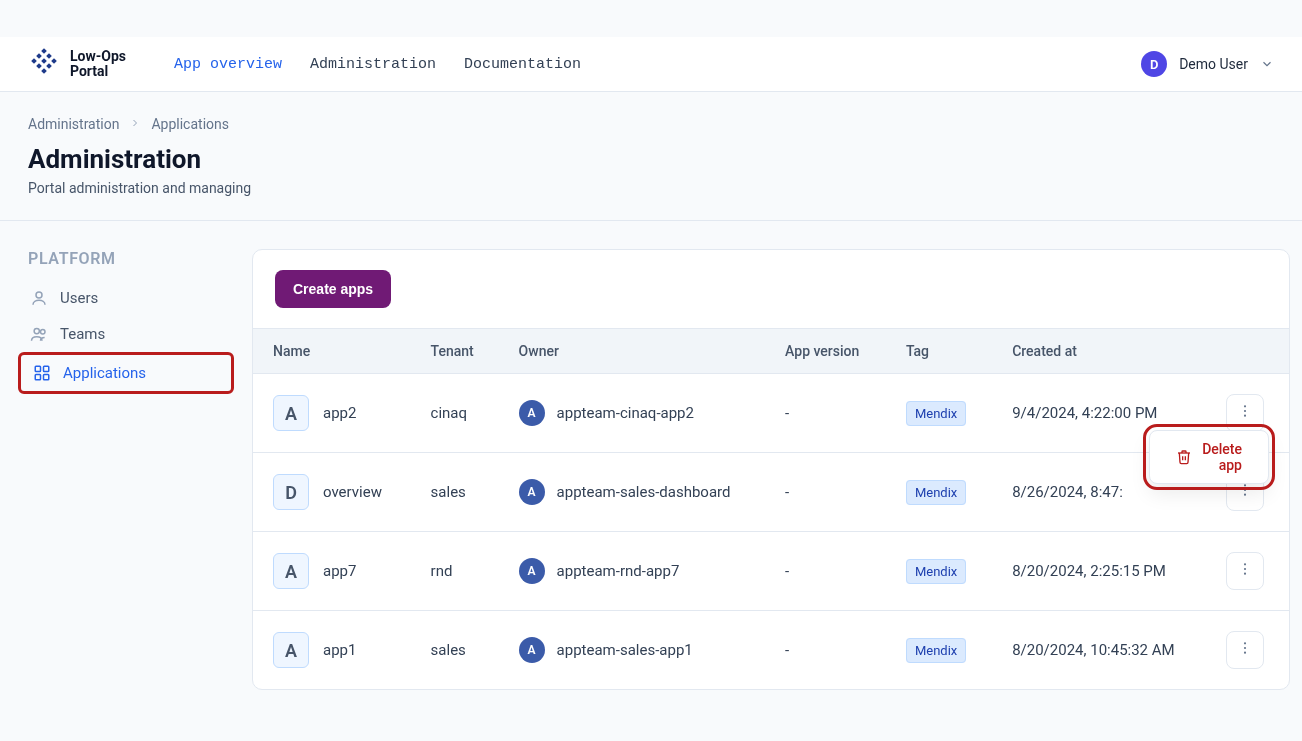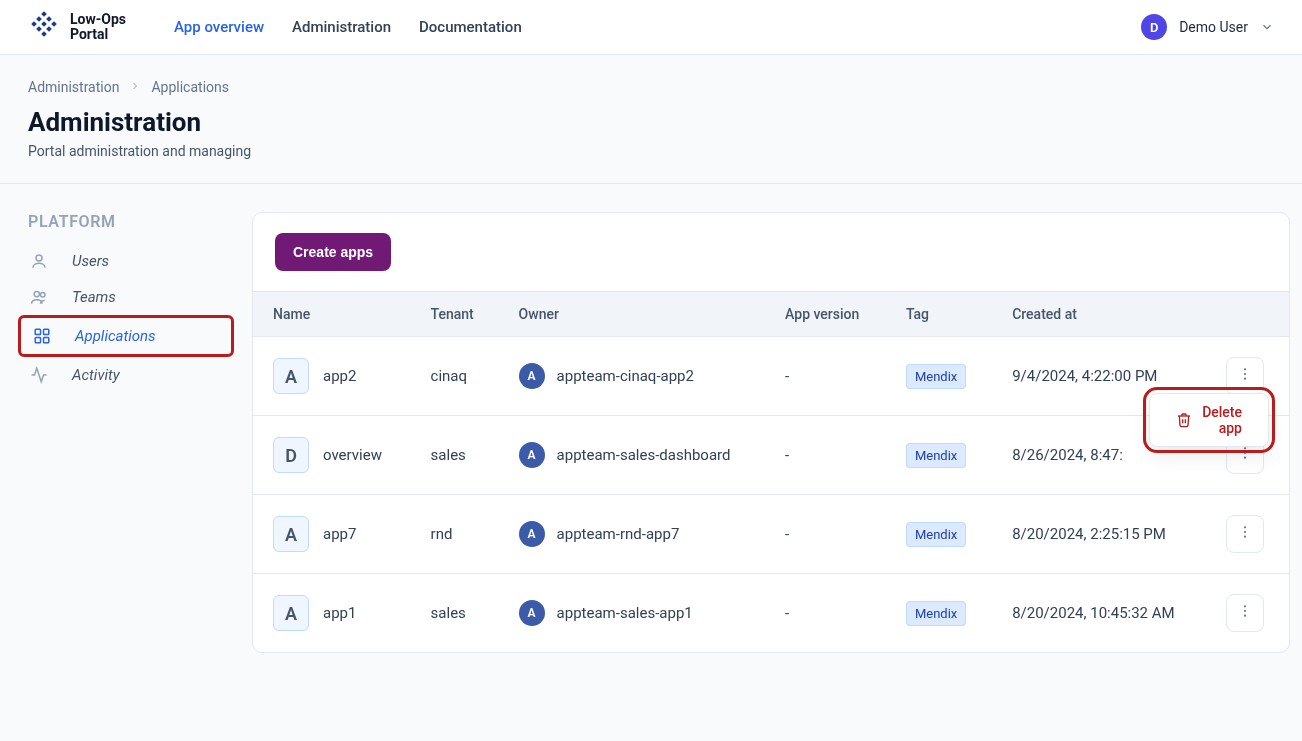--- a/index.html
+++ b/index.html
@@ -9,28 +9,29 @@
   color: #1e293b;
   font-size: 14px;
 }
 .header {
   background: #fff;
   border-bottom: 1px solid #e2e8f0;
   height: 55px;
   display: flex;
   align-items: center;
   padding: 0 28px;
+  margin-top: 37px;
 }
 .logo-block {
   display: flex;
   align-items: center;
   gap: 10px;
 }
 .logo-block .name { font-weight: 700; font-size: 14px; line-height: 1.1; color:#0f172a;}
-.nav { display: flex; gap: 28px; margin-left: 48px; }
+.nav { display: flex; gap: 28px; margin-left: 48px; font-family: Liberation Mono, monospace; }
 .nav a { color: #334155; text-decoration: none; font-weight: 500; font-size: 15px; }
 .nav a.active { color: #2563eb; }
 .header-right { margin-left: auto; display: flex; align-items: center; gap: 12px; }
 .avatar-circle {
   width: 26px; height: 26px; border-radius: 50%; background: #4f46e5;
   color: #fff; display: flex; align-items: center; justify-content: center;
   font-weight: 600; font-size: 13px;
 }
 .page-head {
   padding: 24px 28px 24px;
@@ -47,24 +48,23 @@
 .main {
   display: flex;
 }
 .sidebar { width: 252px; padding: 28px 18px; }
 .sidebar .group-label {
   font-size: 16px; letter-spacing: 0.04em; font-weight: 600; color: #94a3b8;
   margin-bottom: 12px; padding-left: 10px;
 }
 .sidebar ul { list-style: none; }
 .sidebar li {
-  display: flex; align-items: flex-end; gap: 24px;
+  display: flex; align-items: flex-end; gap: 12px;
   padding: 9px 12px; border-radius: 6px; color: #475569; cursor: pointer;
   font-size: 15px;
-  font-style: italic;
 }
 .sidebar li .icon { color: #94a3b8; display:flex; }
 .sidebar li.active { color: #2563eb; }
 .sidebar li.active .icon { color: #2563eb; }
 .sidebar li.highlight-box {
   border: 3px solid #b91c1c;
 }
 .content { flex: 1; padding: 28px 12px 28px 0; }
 .card {
   background: #fff;
@@ -216,28 +216,20 @@
         <span class="icon">
           <svg width="18" height="18" viewBox="0 0 24 24" fill="none" stroke="currentColor" stroke-width="2">
               <rect x="3" y="3" width="7" height="7" rx="1"></rect>
               <rect x="14" y="3" width="7" height="7" rx="1"></rect>
               <rect x="3" y="14" width="7" height="7" rx="1"></rect>
               <rect x="14" y="14" width="7" height="7" rx="1"></rect>
             </svg>
         </span>
         <span>Applications</span>
       </li>
-      <li>
-        <span class="icon">
-          <svg width="18" height="18" viewBox="0 0 24 24" fill="none" stroke="currentColor" stroke-width="2">
-              <polyline points="22 12 18 12 15 21 9 3 6 12 2 12"></polyline>
-            </svg>
-        </span>
-        <span>Activity</span>
-      </li>
     </ul>
   </aside>
 
   <div class="content">
     <div class="card">
       <div class="card-head">
         <button class="btn-primary">Create apps</button>
       </div>
 
       <table>

